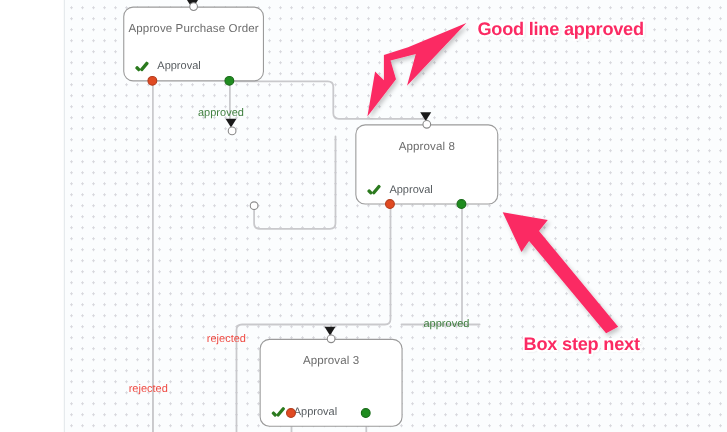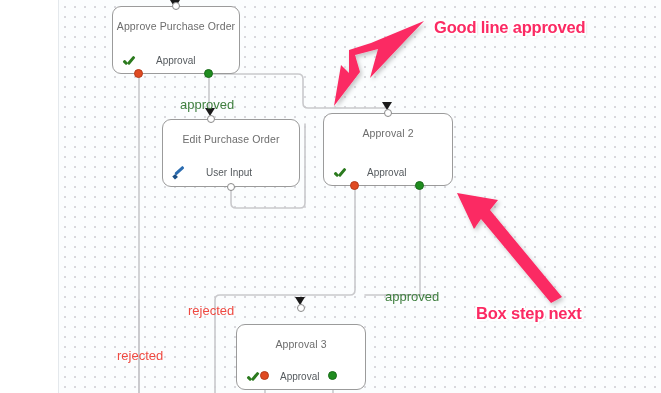--- a/index.html
+++ b/index.html
@@ -58,22 +58,22 @@
     text-align: center;
     font-size: 10.5px;
     color: #6d6d6d;
     letter-spacing: 0.1px;
   }
   .node-foot {
     position: absolute;
     left: 10px;
     bottom: 7px;
     display: flex;
-    align-items: flex-start;
-    gap: 20px;
+    align-items: center;
+    gap: 7px;
   }
   .foot-label {
     font-size: 10px;
     color: #555a5e;
   }
   .chk {
     display: inline-block;
     width: 13px; height: 11px;
     position: relative;
   }
@@ -132,21 +132,21 @@
   .caret-down {
     position: absolute;
     width: 0; height: 0;
     border-left: 5.5px solid transparent;
     border-right: 5.5px solid transparent;
     border-top: 8px solid #1a1a1a;
   }
   
   .edge-label {
     position: absolute;
-    font-size: 13px;
+    font-size: 10px;
     white-space: nowrap;
   }
   .edge-label.approved { color: #3f7f3f; }
   .edge-label.rejected { color: #ef4a42; }
   
   .annot {
     position: absolute;
     font-size: 16.5px;
     font-weight: bold;
     color: #fb2a63;
@@ -201,44 +201,37 @@
     <div class="node-foot">
       <span class="chk"></span>
       <span class="foot-label">Approval</span>
     </div>
   </div>
   <div class="caret-down" style="left:170px;top:0px;"></div>
   <div class="port in" style="left:172px;top:2px;"></div>
   <div class="port red" style="left:134px;top:69px;"></div>
   <div class="port green" style="left:204px;top:69px;"></div>
 
-  <div class="node" style="left:162px;top:119px;width:138px;height:68px;">
-    <div class="node-title">Edit Purchase Order</div>
-    <div class="node-foot">
-      <span class="pen"></span>
-      <span class="foot-label">User Input</span>
-    </div>
-  </div>
   <div class="caret-down" style="left:205px;top:108px;"></div>
   <div class="port in" style="left:207px;top:115px;"></div>
   <div class="port in" style="left:227px;top:183px;"></div>
 
   <div class="node" style="left:323px;top:113px;width:130px;height:73px;">
-    <div class="node-title">Approval 2</div>
+    <div class="node-title">Approval 8</div>
     <div class="node-foot">
       <span class="chk"></span>
       <span class="foot-label">Approval</span>
     </div>
   </div>
   <div class="caret-down" style="left:382px;top:102px;"></div>
   <div class="port in" style="left:384px;top:109px;"></div>
   <div class="port red" style="left:350px;top:181px;"></div>
   <div class="port green" style="left:415px;top:181px;"></div>
 
-  <div class="node" style="left:236px;top:308px;width:130px;height:66px;margin-top:16px;">
+  <div class="node" style="left:236px;top:308px;width:130px;height:80px;">
     <div class="node-title">Approval 3</div>
     <div class="node-foot">
       <span class="chk"></span>
       <span class="foot-label">Approval</span>
     </div>
   </div>
   <div class="caret-down" style="left:295px;top:297px;"></div>
   <div class="port in" style="left:297px;top:304px;"></div>
   <div class="port red" style="left:260px;top:371px;"></div>
   <div class="port green" style="left:328px;top:371px;"></div>

